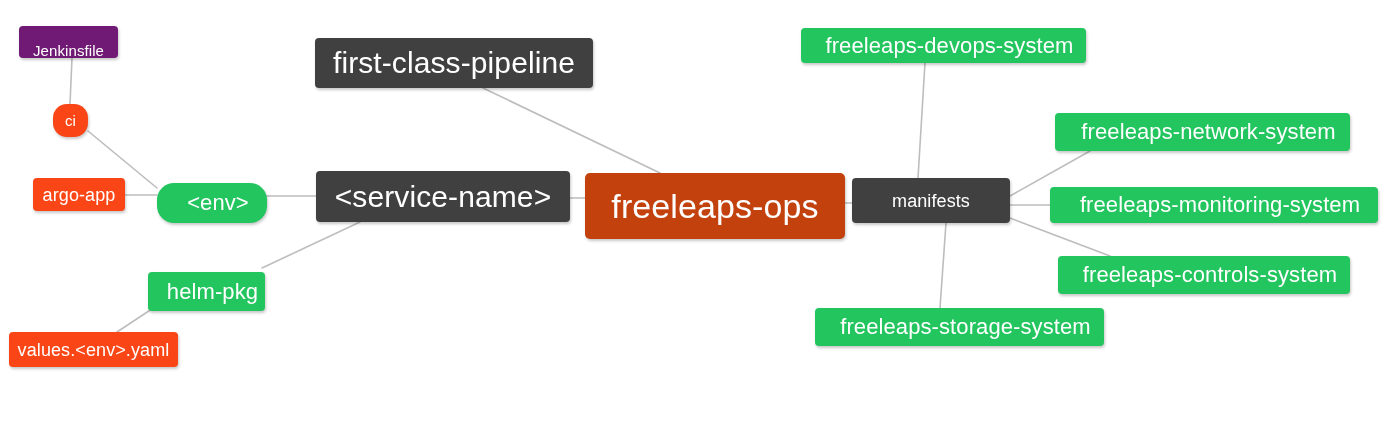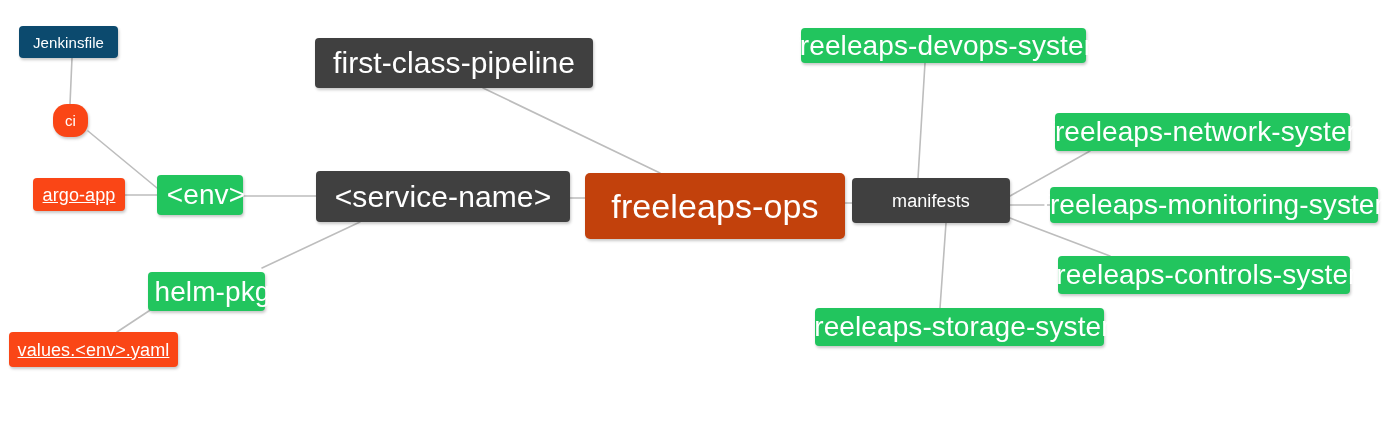--- a/index.html
+++ b/index.html
@@ -53,26 +53,26 @@
     user-select: none;
   }
   .lvl-root {
     background: #c2410c;
     border-radius: 5px;
     font-size: 34px;
   }
   .lvl-blue   { background: #404040; }
   .lvl-green  { background: #22c55e; }
   .lvl-red    { background: #fa4616; }
-  .lvl-orange { background: #0c4a6e; }
+  .lvl-orange { background: #701a75; align-items: flex-end; }
 
   .sz-xl  { font-size: 30px; }
   .sz-lg  { font-size: 18px; }
-  .sz-md  { font-size: 28px; padding-left: 12px; }
-  .sz-sm  { font-size: 18px; text-decoration: underline; }
+  .sz-md  { font-size: 22px; padding-left: 12px; }
+  .sz-sm  { font-size: 18px; }
   .sz-xs  { font-size: 15px; }
 </style>
 </head>
 <body>
 
 <div id="mindmap-canvas">
   <svg id="edge-layer" viewBox="0 0 1390 421">
       <line x1="72" y1="58" x2="70" y2="104" stroke="#bdbdbd" stroke-width="1.6" stroke-linecap="round"></line>
       <line x1="88" y1="131" x2="157" y2="188" stroke="#bdbdbd" stroke-width="1.6" stroke-linecap="round"></line>
       <line x1="125" y1="195" x2="157" y2="195" stroke="#bdbdbd" stroke-width="1.6" stroke-linecap="round"></line>
@@ -91,21 +91,21 @@
   <div id="node-layer">
       <div class="node lvl-orange sz-xs" style="left: 19px; top: 26px; width: 99px; height: 32px;">
         <span>Jenkinsfile</span>
       </div>
       <div class="node lvl-red sz-xs" style="left: 53px; top: 104px; width: 35px; height: 33px; border-radius: 14px;">
         <span>ci</span>
       </div>
       <div class="node lvl-red sz-sm" style="left: 33px; top: 178px; width: 92px; height: 33px;">
         <span>argo-app</span>
       </div>
-      <div class="node lvl-green sz-md" style="left: 157px; top: 175px; width: 86px; height: 40px;">
+      <div class="node lvl-green sz-md" style="left: 157px; top: 183px; width: 110px; height: 40px; border-radius: 17px;">
         <span>&lt;env&gt;</span>
       </div>
       <div class="node lvl-green sz-md" style="left: 148px; top: 272px; width: 117px; height: 39px;">
         <span>helm-pkg</span>
       </div>
       <div class="node lvl-red sz-sm" style="left: 9px; top: 332px; width: 169px; height: 35px;">
         <span>values.&lt;env&gt;.yaml</span>
       </div>
       <div class="node lvl-blue sz-xl" style="left: 315px; top: 38px; width: 278px; height: 50px;">
         <span>first-class-pipeline</span>

